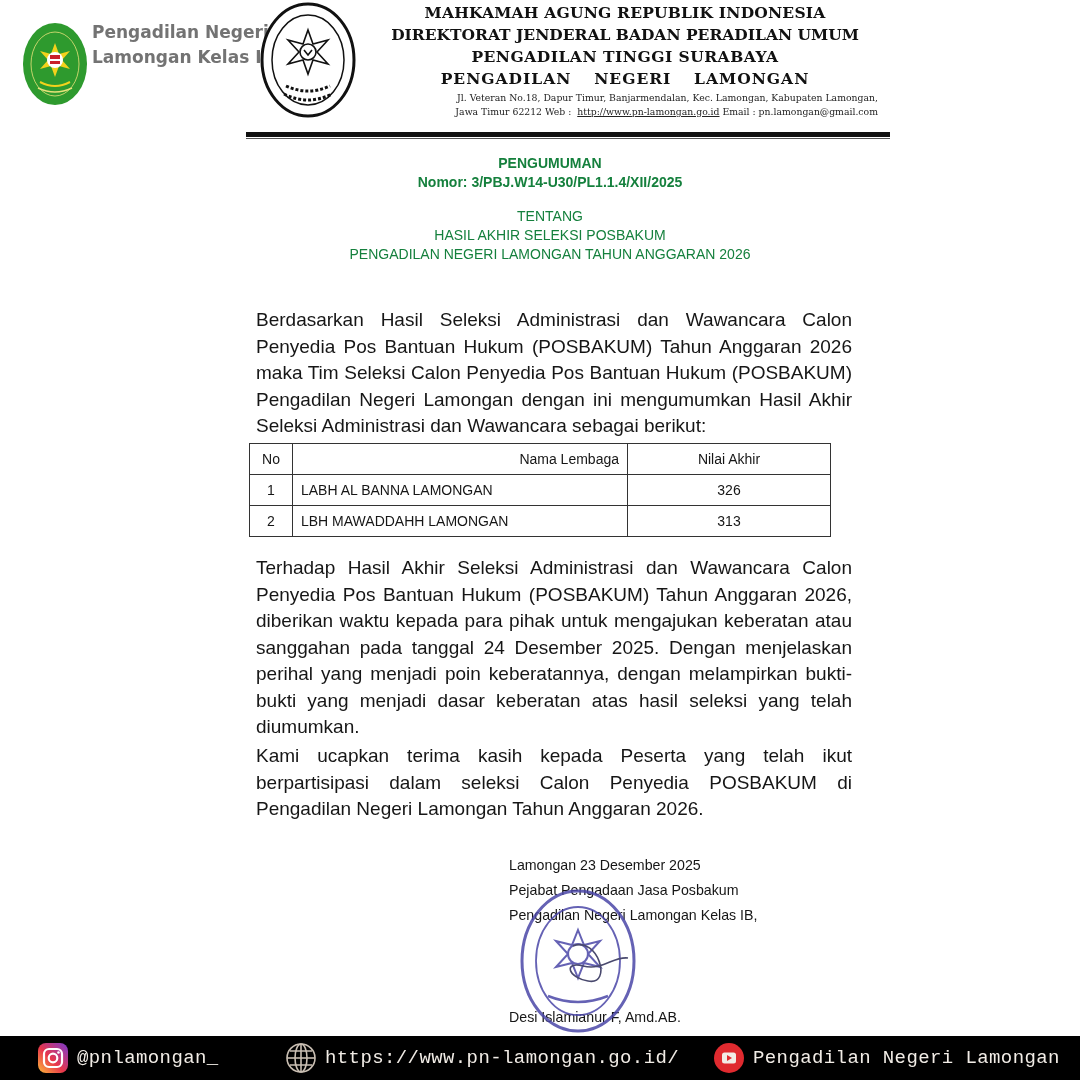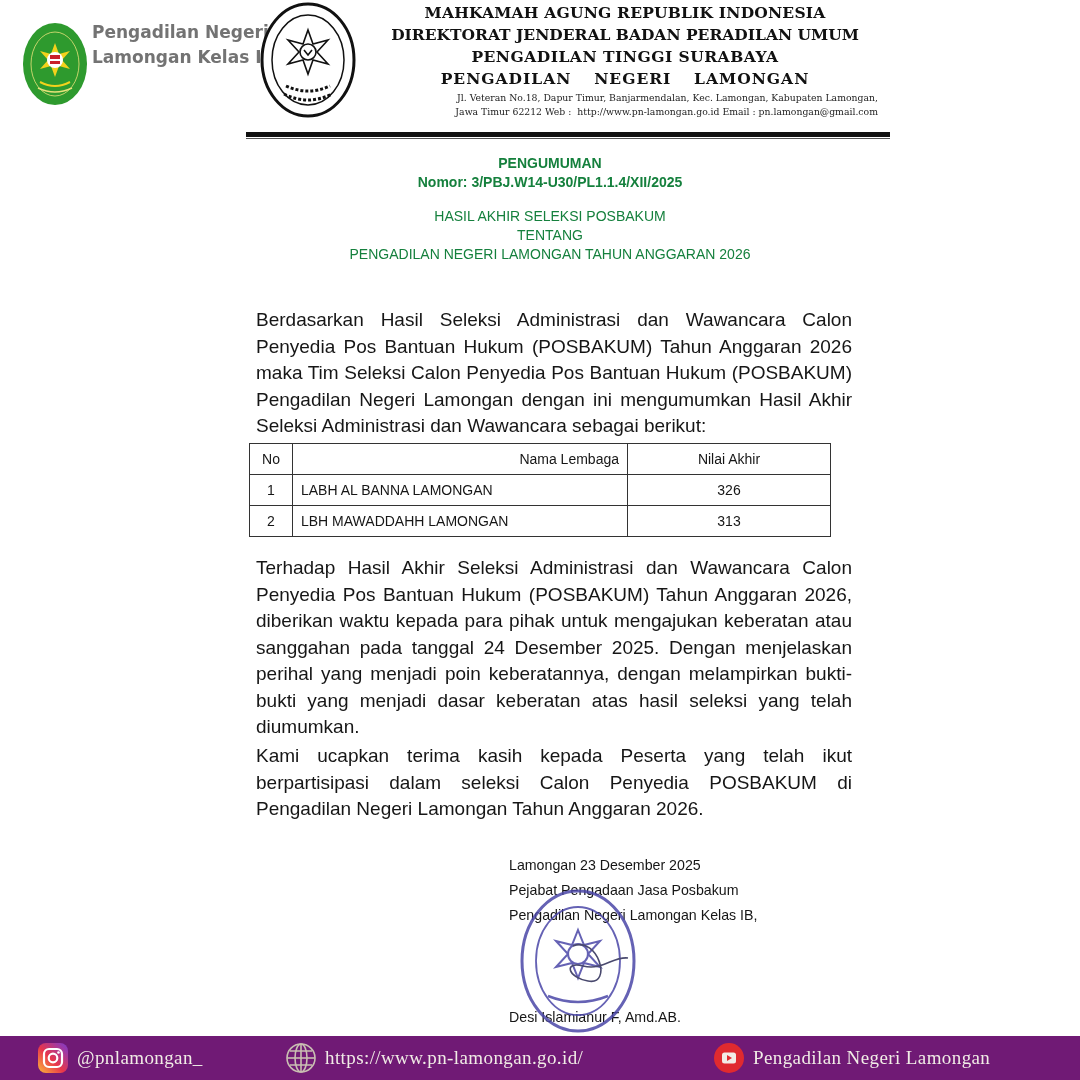--- a/index.html
+++ b/index.html
@@ -26,21 +26,21 @@
     }
     .kop .l1 { font-size: 15.5px; line-height: 22px; letter-spacing: 0.2px; }
     .kop .l2 { font-size: 15.5px; line-height: 22px; }
     .kop .l3 { font-size: 15.5px; line-height: 22px; letter-spacing: 0.5px; }
     .kop .l4 { font-size: 15.5px; line-height: 22px; letter-spacing: 1px; word-spacing: 5px; }
     .address {
       left: 388px; top: 91px; width: 490px; text-align: right;
       font-family: "DejaVu Serif", serif; font-size: 9.3px; line-height: 13.5px; color: #222;
       white-space: nowrap;
     }
-    .address .link { }
+    .address .link { text-decoration: underline; }
     .kop-rule { left: 246px; top: 132px; width: 644px; height: 5px; background: #111; }
     .kop-rule2 { left: 246px; top: 138px; width: 644px; height: 1px; background: #555; }
 
     
     .title-block {
       left: 250px; top: 154px; width: 600px; text-align: center;
       font-size: 14px; line-height: 19px; color: #15803d;
     }
     .title-block .bold { font-weight: bold; }
     .title-block .gap { height: 15px; }
@@ -69,22 +69,22 @@
 
     
     .sign {
       left: 509px; top: 853px; font-size: 14.2px; line-height: 25px; color: #161616;
     }
     .sign .name { position: absolute; top: 152px; left: 0; white-space: nowrap; }
     .seal-stamp { left: 518px; top: 886px; width: 130px; height: 150px; opacity: 0.85; }
 
     
     .footer {
-      left: 0; top: 1036px; width: 1080px; height: 44px; background: #701a75;
-      color: #f1ece6; font-family: Liberation Serif, serif; font-size: 19px; text-align: right;
+      left: 0; top: 1036px; width: 1080px; height: 44px; background: #000000;
+      color: #f1ece6; font-family: Liberation Mono, monospace; font-size: 19px; text-align: right;
     }
     .footer .item { position: absolute; top: 0; height: 44px; display: flex; align-items: center; white-space: nowrap; }
     .footer .ig { left: 37px; }
     .footer .web { left: 285px; }
     .footer .yt { left: 713px; }
     .footer .ico { width: 32px; height: 32px; margin-right: 8px; display: inline-block; }
     .footer .txt { letter-spacing: 0.4px; }
   </style>
 </head>
 <body>
@@ -132,22 +132,22 @@
   <div>Jl. Veteran No.18, Dapur Timur, Banjarmendalan, Kec. Lamongan, Kabupaten Lamongan,</div>
   <div><span style="white-space:pre;">Jawa Timur 62212 Web :  </span><span class="link">http://www.pn-lamongan.go.id</span><span style="white-space:pre;"> Email : pn.lamongan@gmail.com</span></div>
 </div>
 <div class="abs kop-rule"></div>
 <div class="abs kop-rule2"></div>
 
 <div class="abs title-block">
   <div class="bold">PENGUMUMAN</div>
   <div class="bold">Nomor: 3/PBJ.W14-U30/PL1.1.4/XII/2025</div>
   <div class="gap"></div>
+  <div>TENTANG</div>
   <div>HASIL AKHIR SELEKSI POSBAKUM</div>
-  <div>TENTANG</div>
   <div>PENGADILAN NEGERI LAMONGAN TAHUN ANGGARAN 2026</div>
 </div>
 
 <div class="abs para para1">Berdasarkan Hasil Seleksi Administrasi dan Wawancara Calon Penyedia Pos Bantuan Hukum (POSBAKUM) Tahun Anggaran 2026 maka Tim Seleksi Calon Penyedia Pos Bantuan Hukum (POSBAKUM) Pengadilan Negeri Lamongan dengan ini mengumumkan Hasil Akhir Seleksi Administrasi dan Wawancara sebagai berikut:</div>
 
 <table class="abs result-table">
   <thead>
     <tr>
       <th class="c-no">No</th>
       <th class="c-name">Nama Lembaga</th>

